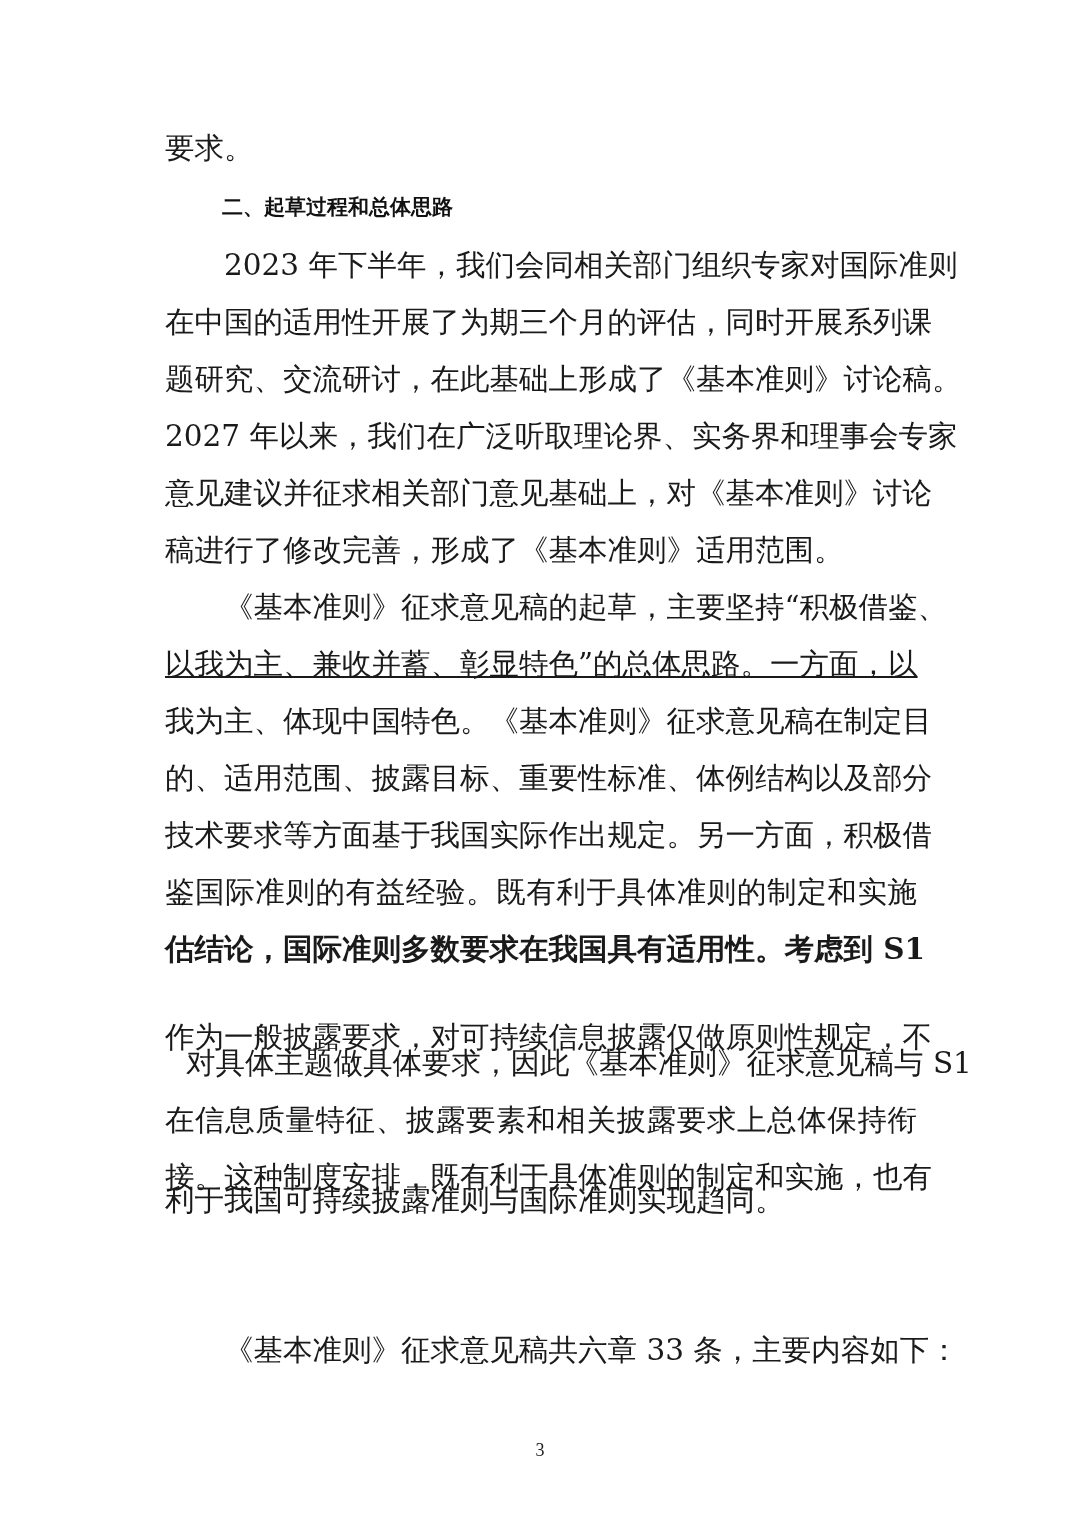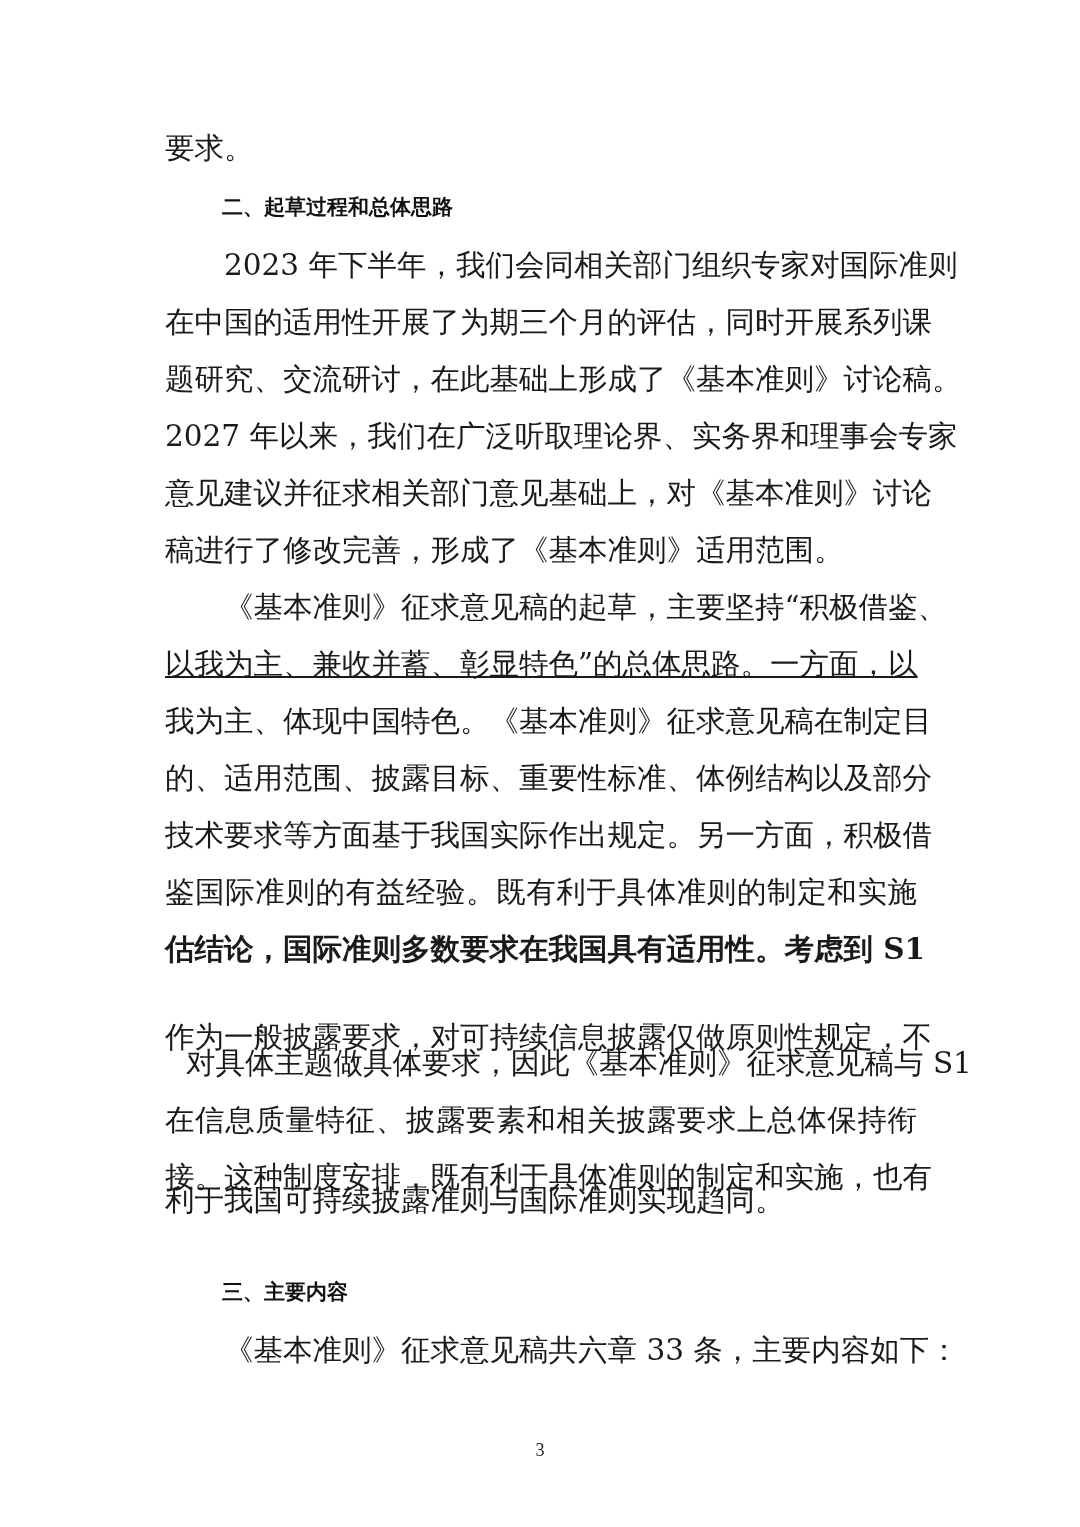--- a/index.html
+++ b/index.html
@@ -48,20 +48,19 @@
     <div class="line" style="top:815px;">技术要求等方面基于我国实际作出规定。另一方面，积极借</div>
     <div class="line" style="top:872px;">鉴国际准则的有益经验。既有利于具体准则的制定和实施</div>
     <div class="line" style="top:929px;font-weight:bold;">估结论，国际准则多数要求在我国具有适用性。考虑到 S1</div>
     <div class="line" style="top:1017px;">作为一般披露要求，对可持续信息披露仅做原则性规定，不</div>
     <div class="line" style="top:1043px;margin-left:21px;">对具体主题做具体要求，因此《基本准则》征求意见稿与 S1</div>
     <div class="line" style="top:1100px;">在信息质量特征、披露要素和相关披露要求上总体保持衔</div>
     <div class="line" style="top:1157px;">接。这种制度安排，既有利于具体准则的制定和实施，也有</div>
     <div class="line last" style="top:1156px;margin-top:24px;">利于我国可持续披露准则与国际准则实现趋同。</div>
   </div>
 
-  <div class="heading" style="top:1272px;">三、主要内容</div>
 
   <div>
     <div class="line indent last" style="top:1330px;">《基本准则》征求意见稿共六章 33 条，主要内容如下：</div>
   </div>
 
   <div class="page-number">3</div>
 </div>
 
 </body></html>

